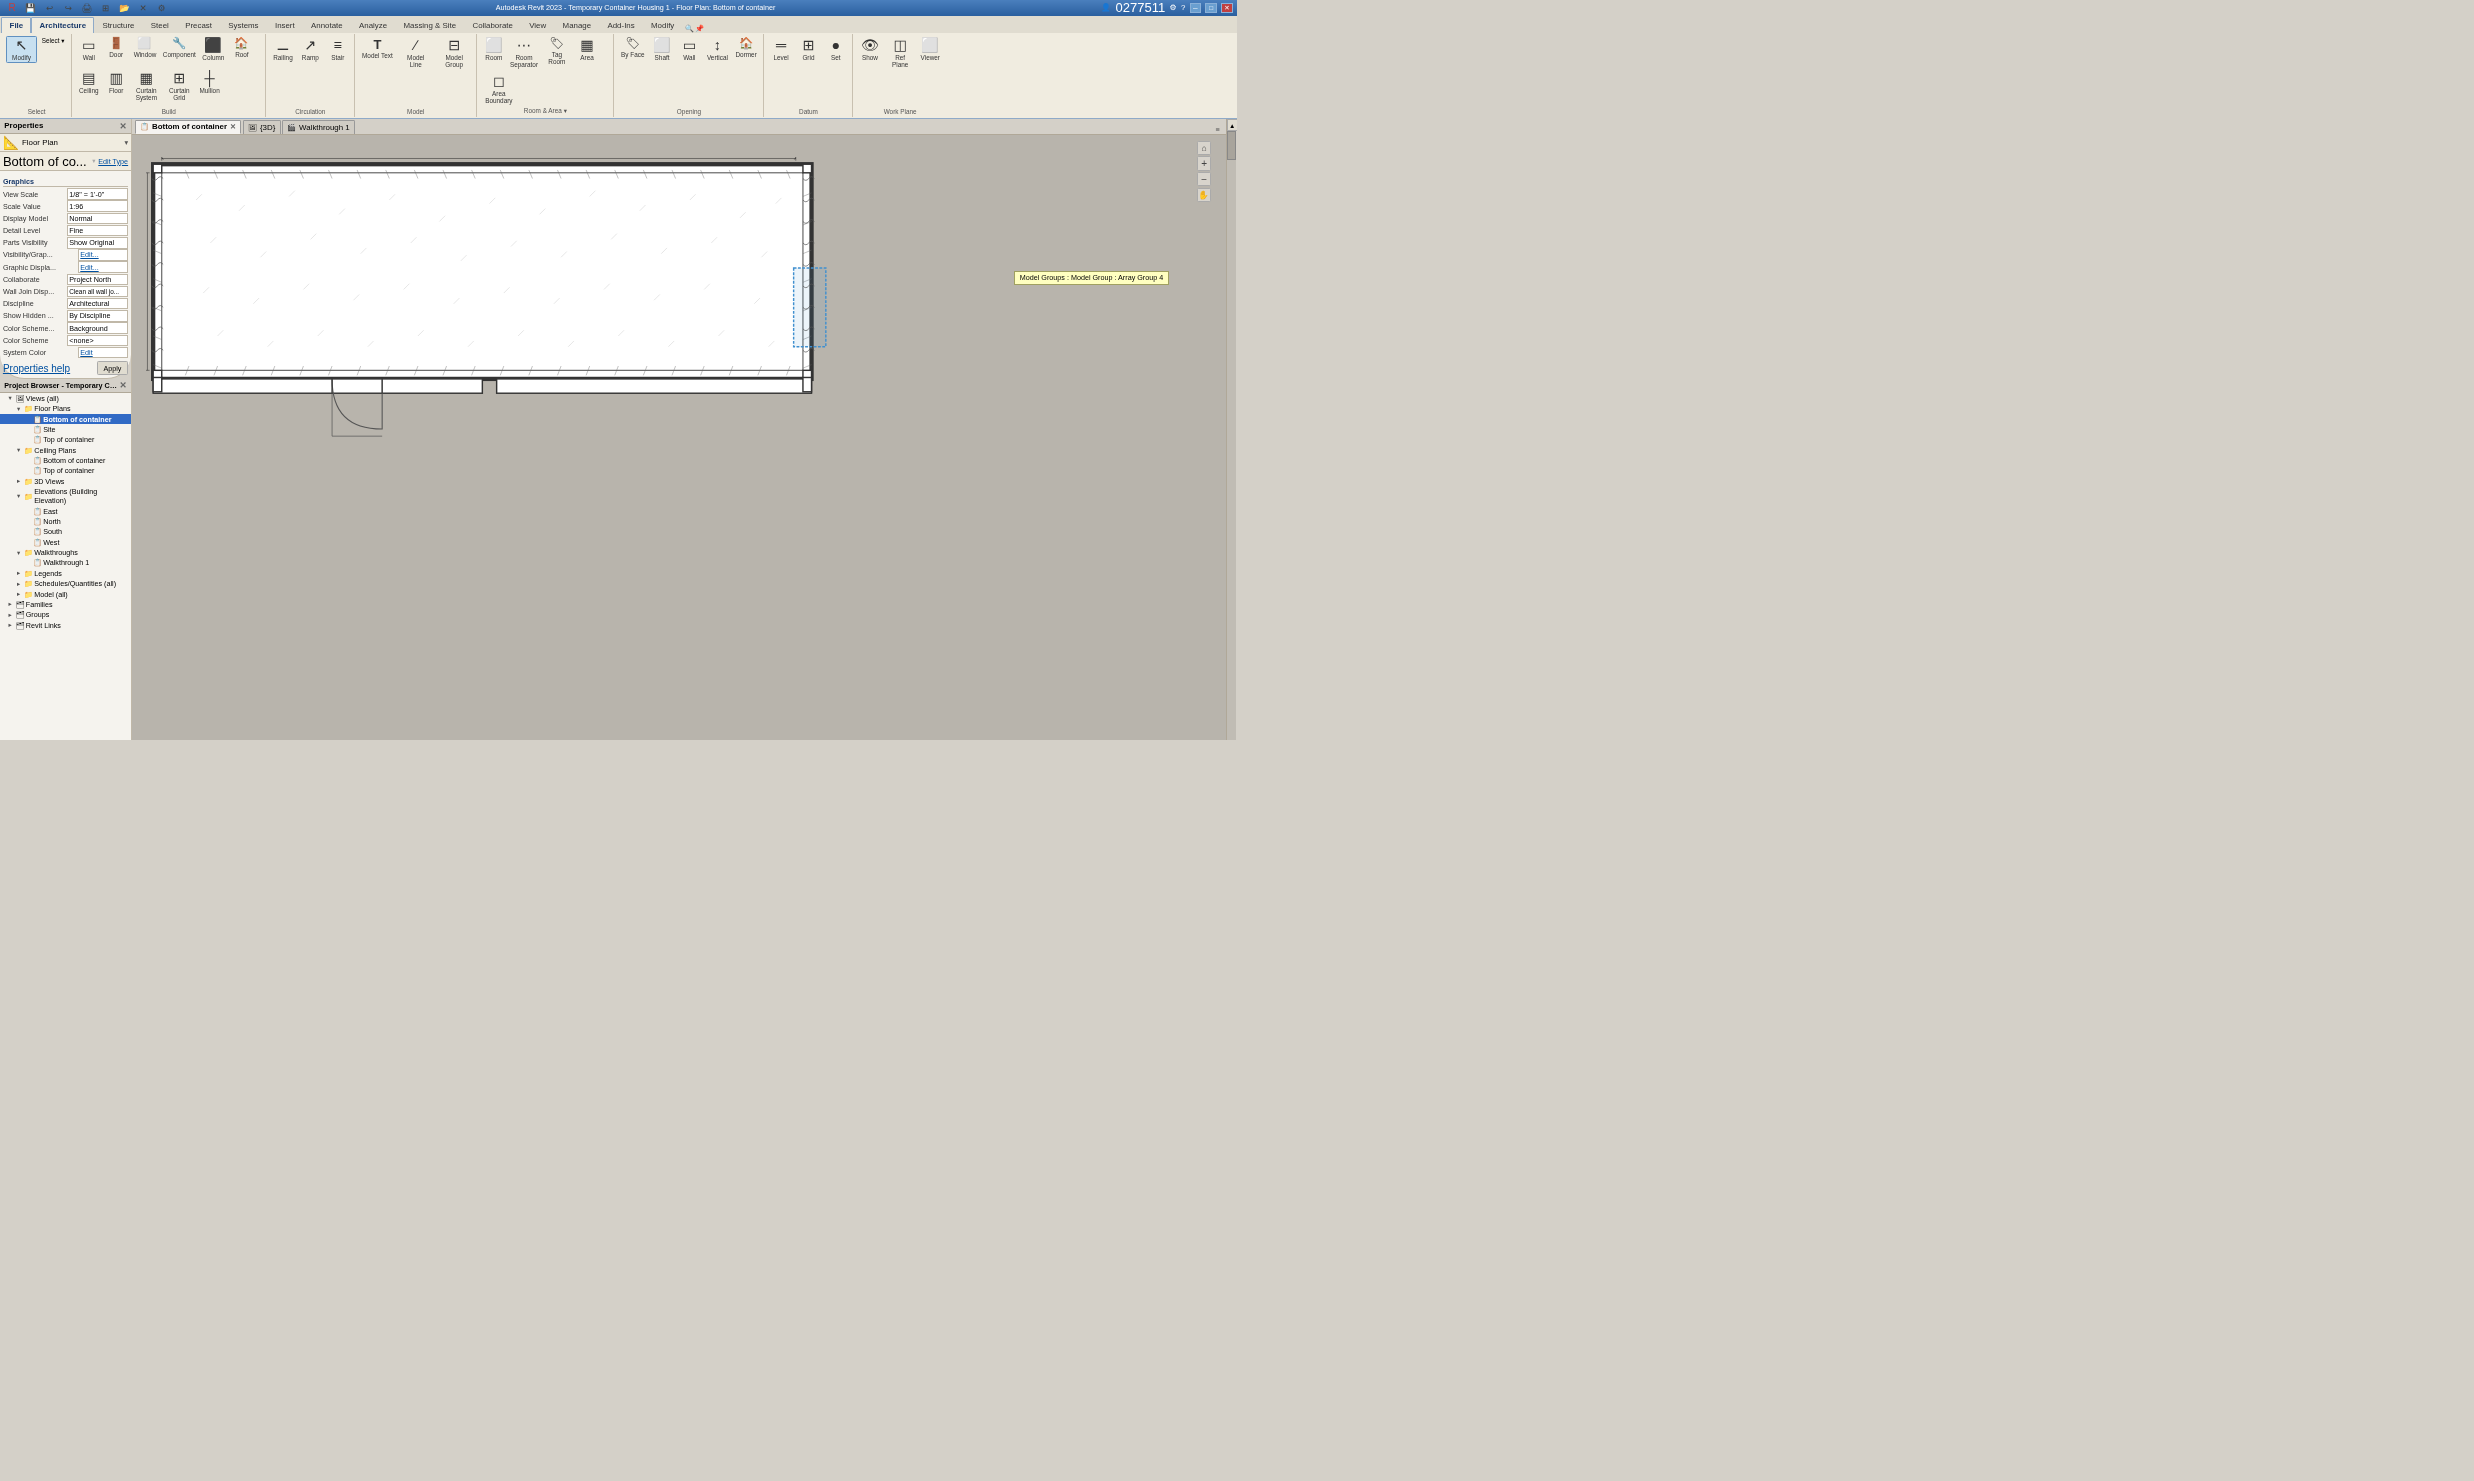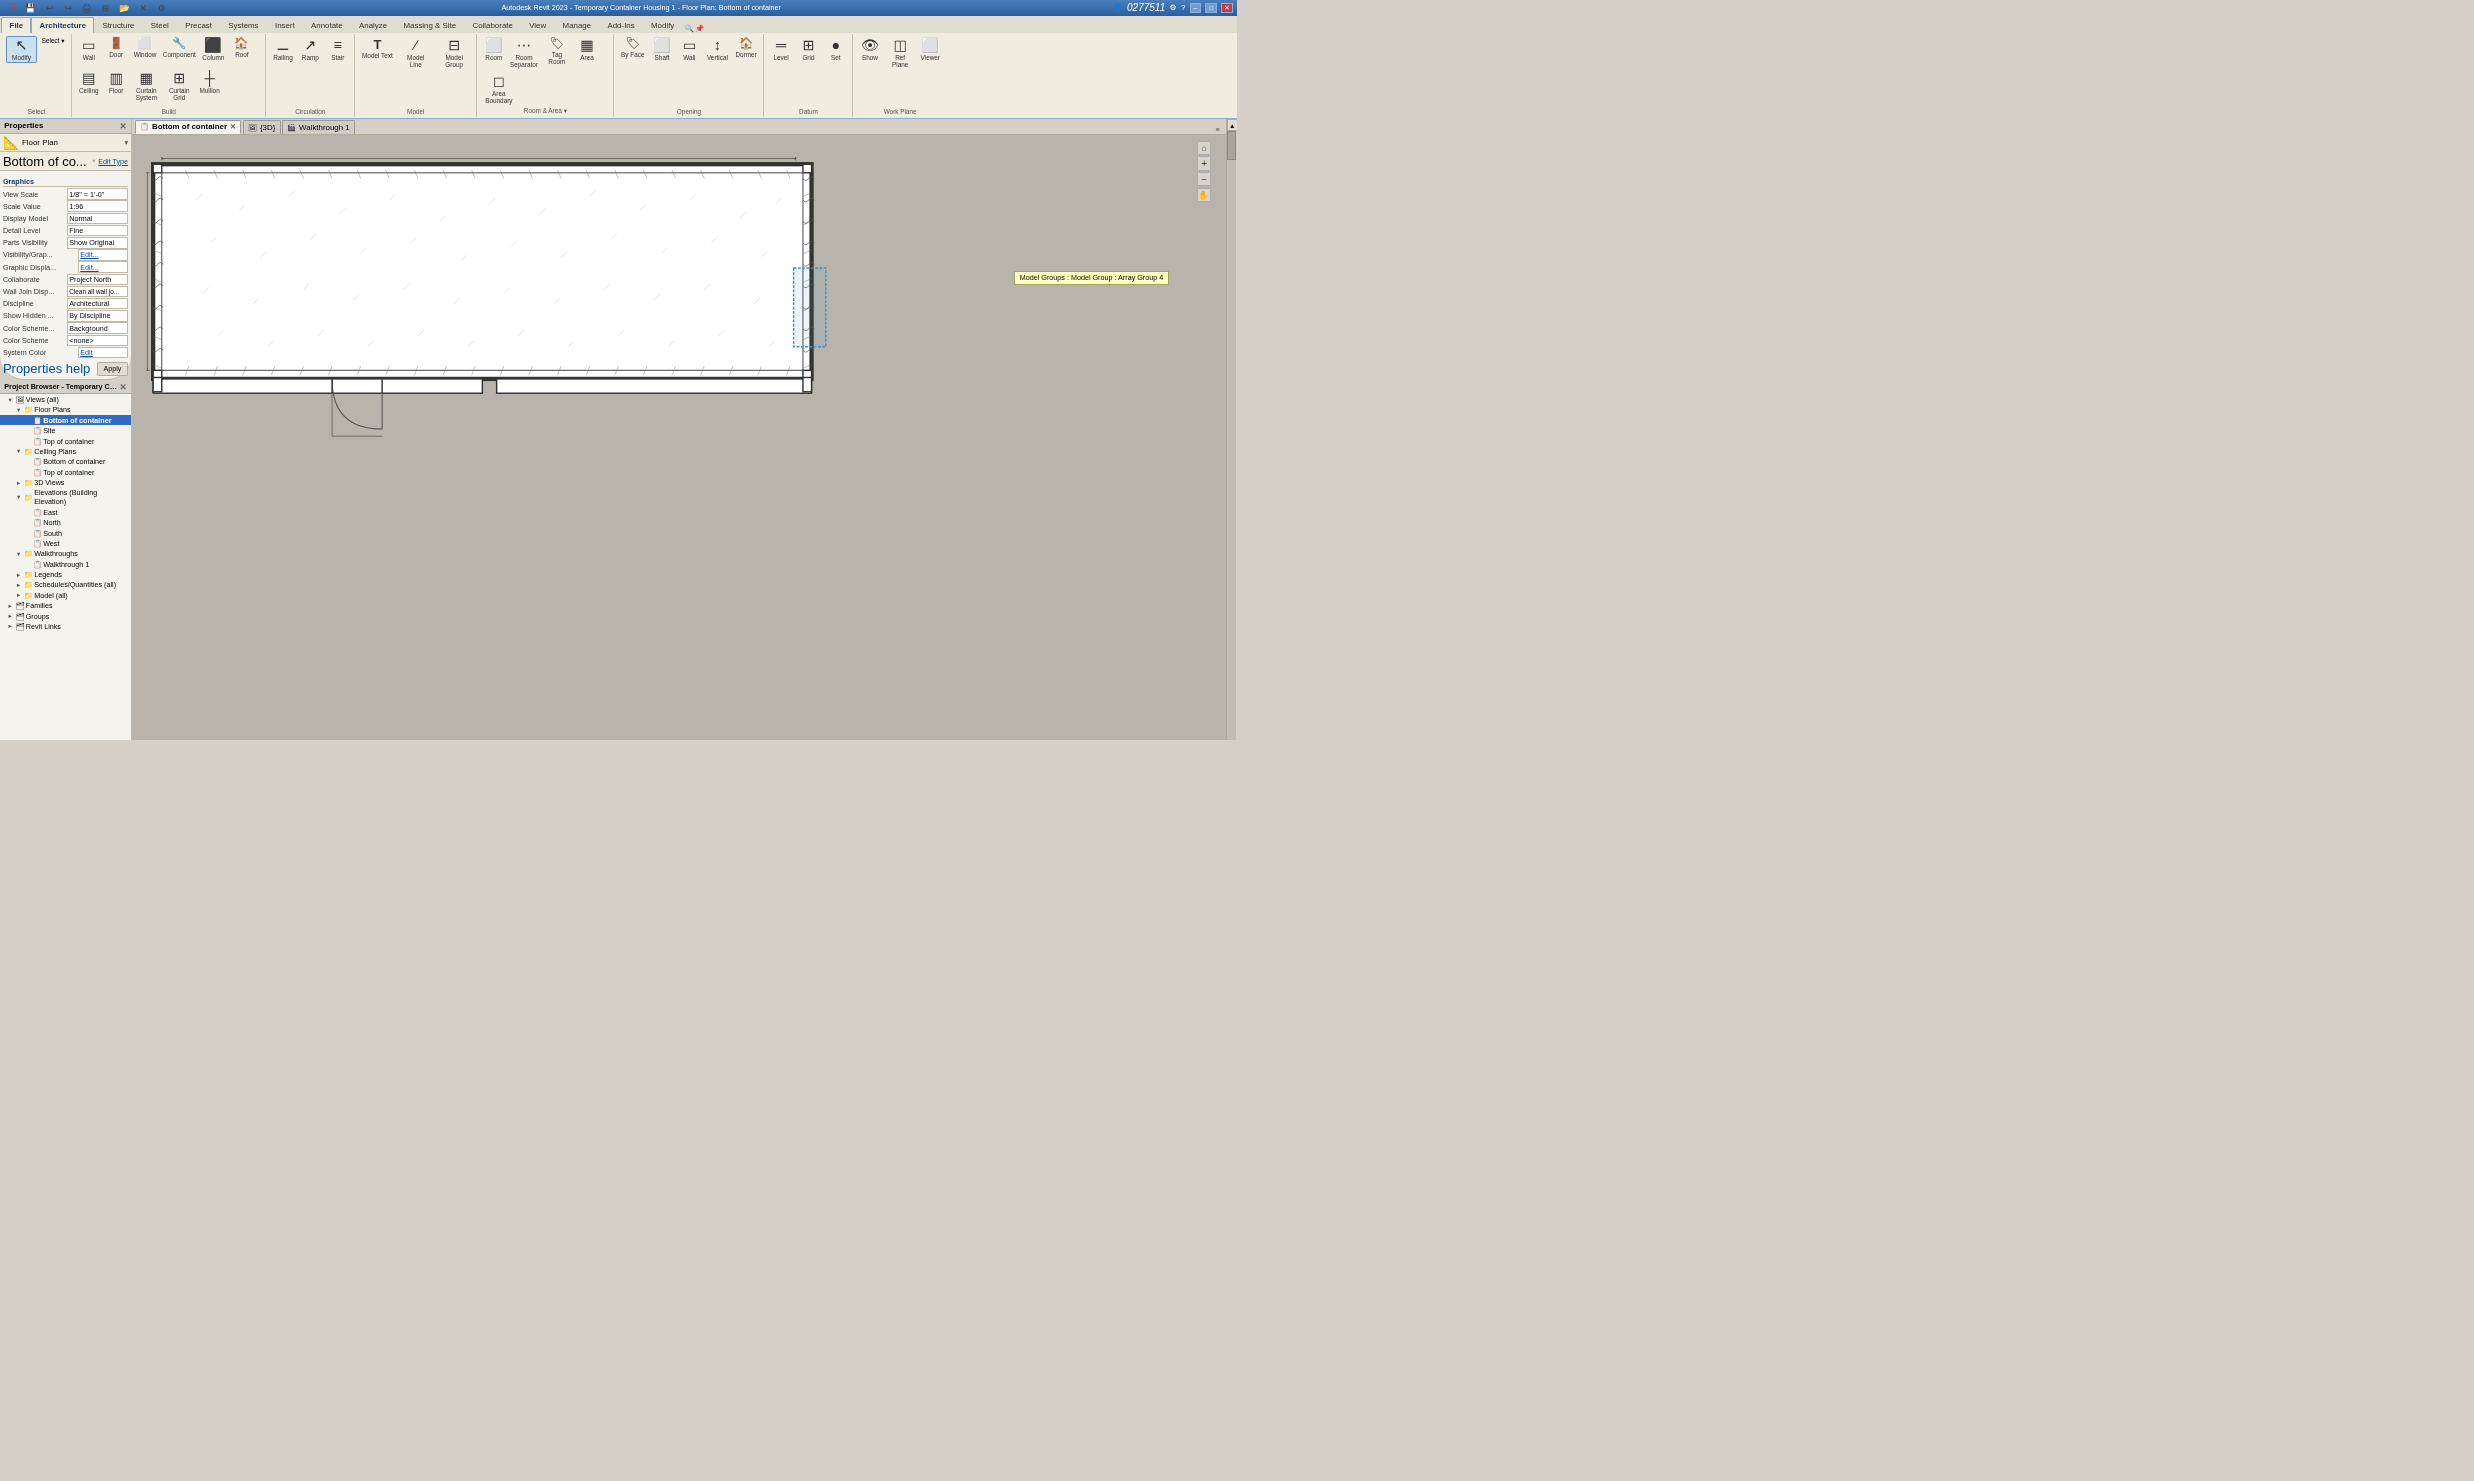--- a/index.html
+++ b/index.html
@@ -112,21 +112,21 @@
     #fp-bar {
       background: #f0ece0;
       border-bottom: 0.7px solid #c0b8a8;
       padding: 1.4px 2.9px;
       display: flex;
       align-items: center;
       gap: 2.9px;
     }
 
     .prop-apply-row { display: flex; justify-content: space-between; align-items: center; margin-top: 2.9px; }
-    .prop-link { color: #0050a0; cursor: pointer; font-size: 13px; }
+    .prop-link { color: #0050a0; cursor: pointer; font-size: 10px; text-decoration: underline; }
     .prop-apply-btn { background: #e0dcd0; border: 0.7px solid #aaa; padding: 1.4px 5.7px; cursor: pointer; font-size: 7.2px; border-radius: 1.4px; }
     .pb-header {
       background: #d4d0c8;
       border-bottom: 0.7px solid #b0a898;
       padding: 1.4px 4.3px;
       font-weight: bold;
       font-size: 7.9px;
       display: flex;
       align-items: center;
       justify-content: space-between;
@@ -243,21 +243,21 @@
     <div class="qat-btn" title="Redo">↪</div>
     <div class="qat-btn" title="Print">🖨</div>
     <div class="qat-btn">⊞</div>
     <div class="qat-btn">📂</div>
     <div class="qat-btn">✕</div>
     <div class="qat-btn">⚙</div>
   </div>
   <div id="titlebar-center">Autodesk Revit 2023 - Temporary Container Housing 1 - Floor Plan: Bottom of container</div>
   <div id="titlebar-right" style="display:flex;align-items:center;gap:4.3px;">
     <span style="cursor:pointer;">👤</span>
-    <span style="font-size:10px;font-style:italic;">0277511</span>
+    <span style="font-size:13px;">0277511</span>
     <span style="cursor:pointer;">⚙</span>
     <span style="cursor:pointer;">?</span>
     <div class="title-btn">─</div>
     <div class="title-btn">□</div>
     <div class="title-btn" style="background:#c04040;">✕</div>
   </div>
 </div>
 
 <div id="ribbon">
   <div id="ribbon-tabs">

